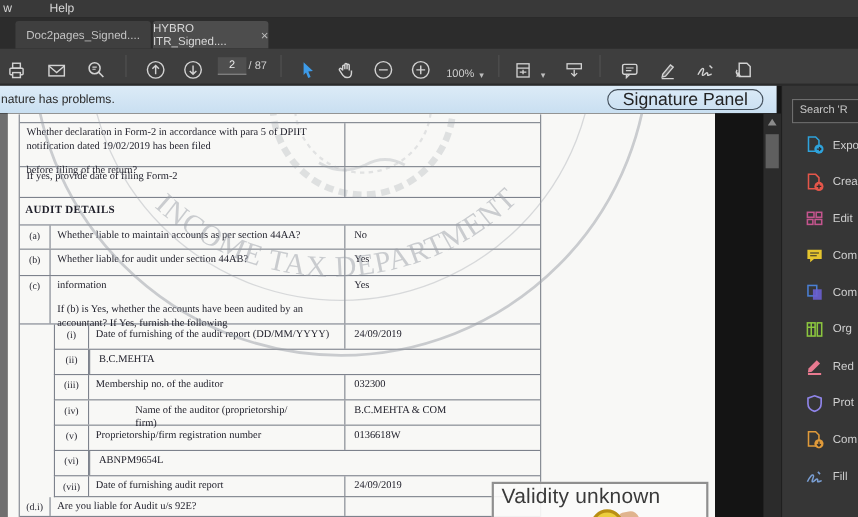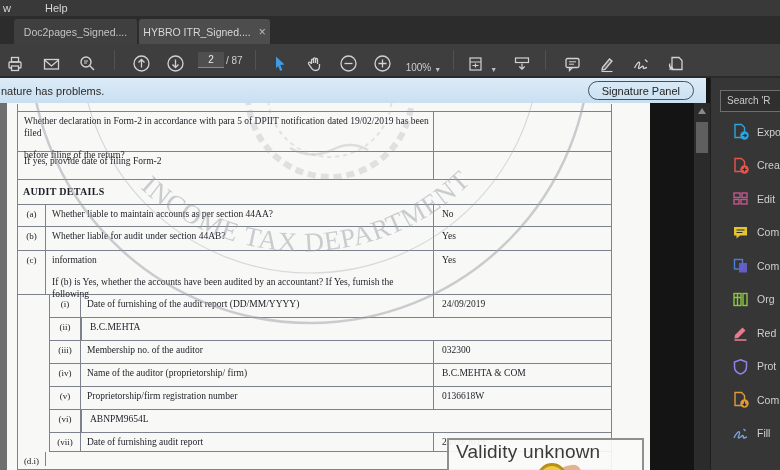--- a/index.html
+++ b/index.html
@@ -12,48 +12,48 @@
     display:flex; align-items:center; color:#d6d6d6; font-size:11px; }
   .menu-item { padding:0 6px; height:16px; line-height:16px; }
   .menu-item.first { padding-left:3px; }
   .menu-item + .menu-item { margin-left:22px; }
 
   
   .tabbar { position:absolute; left:0; top:16px; width:780px; height:28px; background:#2c2c2c; }
   .tab { position:absolute; top:3px; height:25px; display:flex; align-items:center; justify-content:center;
     font-size:10.5px; color:#c3c3c3; border-radius:3px 3px 0 0; }
   .tab1 { left:14px; width:123px; background:#3f3f3f; }
-  .tab2 { left:139px; width:131px; background:#4d4d4d; color:#d8d8d8; }
+  .tab2 { left:139px; width:105px; background:#4d4d4d; color:#d8d8d8; }
   .tab-close { margin-left:8px; font-size:12px; color:#bdbdbd; line-height:10px; }
 
   
   .toolbar { position:absolute; left:0; top:44px; width:780px; height:34px; background:#3e3e3e;
     border-bottom:2px solid #2a2a2a; display:flex; align-items:center; color:#cfcfcf; }
   .tbtn { display:flex; align-items:flex-end; justify-content:center; height:26px; min-width:22px; }
   .tsep { width:1px; height:20px; background:#525252; margin:0 7px; }
   .pagebox { width:26px; height:16px; background:#4f4f4f; border-bottom:1px solid #8a8a8a;
     color:#ececec; font-size:10px; text-align:center; line-height:16px; }
   .tlabel-sm { font-size:10px; color:#cfcfcf; }
   .caret { font-size:7px; color:#bdbdbd; margin-left:3px; }
   svg.ticon-t { display:block; }
 
   
   .msgbar { position:absolute; left:0; top:78px; width:706px; height:25px;
     background:linear-gradient(#dcebf7,#c9dff1); display:flex; align-items:center; }
   .msg-text { font-size:11px; color:#2b2b2b; margin-left:1px; }
   .sig-btn { position:absolute; right:12px; top:3px; height:19px; padding:0 13px; border:1.5px solid #44505c;
-    border-radius:10px; font-size:11px; color:#232323; line-height:16px; background:transparent; }
+    border-radius:10px; font-size:16px; color:#232323; line-height:16px; background:transparent; }
 
   
   .docarea { position:absolute; left:0; top:103px; width:710px; height:367px; background:#141414; overflow:hidden; }
   .page-edge { position:absolute; left:0; top:0; width:7px; height:367px; background:#6f6f6f; }
   .page { position:absolute; left:7px; top:0; width:643px; height:367px; background:#f8f8f6; overflow:hidden; }
 
   
-  .itr { position:absolute; left:10px; top:1px; width:595px; border-left:1px solid #7d828c;
+  .itr { position:absolute; left:10px; top:1px; width:475px; border-left:1px solid #7d828c;
     border-right:1px solid #7d828c; font-family:"Liberation Serif", serif; color:#1d1d28; z-index:2; }
   .trow { display:flex; border-bottom:1px solid #7d828c; }
   .trow.sub { margin-left:31px; border-left:1px solid #7d828c; }
   .cl { width:28px; border-right:1px solid #7d828c; text-align:center; padding-top:4px; font-size:9px; }
   .sub .cl { width:31px; }
   .cq { flex:1; padding:3px 4px 0 6px; font-size:9.5px; line-height:12px; }
   .cq div + div { margin-top:10px; }
   .cv { width:178px; border-left:1px solid #7d828c; padding:4px 0 0 8px; font-size:9.5px; }
   .sect { flex:1; font-weight:bold; font-size:10px; padding:6px 0 0 5px; letter-spacing:.3px; }
 
@@ -316,21 +316,21 @@
             <div class="cl">(ii)</div>
             <div class="cv">B.C.MEHTA</div>
           </div>
           <div class="trow sub" style="height: 23px;">
             <div class="cl">(iii)</div>
             <div class="cq">
               <div>Membership no. of the auditor</div>
             </div>
             <div class="cv">032300</div>
           </div>
-          <div class="trow sub" style="height: 23px;">
+          <div class="trow sub" style="height: 23px; gap: 36px;">
             <div class="cl">(iv)</div>
             <div class="cq">
               <div>Name of the auditor (proprietorship/ firm)</div>
             </div>
             <div class="cv">B.C.MEHTA &amp; COM</div>
           </div>
           <div class="trow sub" style="height: 23px;">
             <div class="cl">(v)</div>
             <div class="cq">
               <div>Proprietorship/firm registration number</div>
@@ -341,21 +341,21 @@
             <div class="cl">(vi)</div>
             <div class="cv">ABNPM9654L</div>
           </div>
           <div class="trow sub" style="height: 19px;">
             <div class="cl">(vii)</div>
             <div class="cq">
               <div>Date of furnishing audit report</div>
             </div>
             <div class="cv">24/09/2019</div>
           </div>
-          <div class="trow q" style="height: 18px; flex-direction: column;">
+          <div class="trow q" style="height: 18px;">
             <div class="cl">(d.i)</div>
             <div class="cq">
               <div>Are you liable for Audit u/s 92E?</div>
             </div>
             <div class="cv"></div>
           </div>
         </div>
 
       <div class="stamp">
         <div class="stamp-title">Validity unknown</div>

